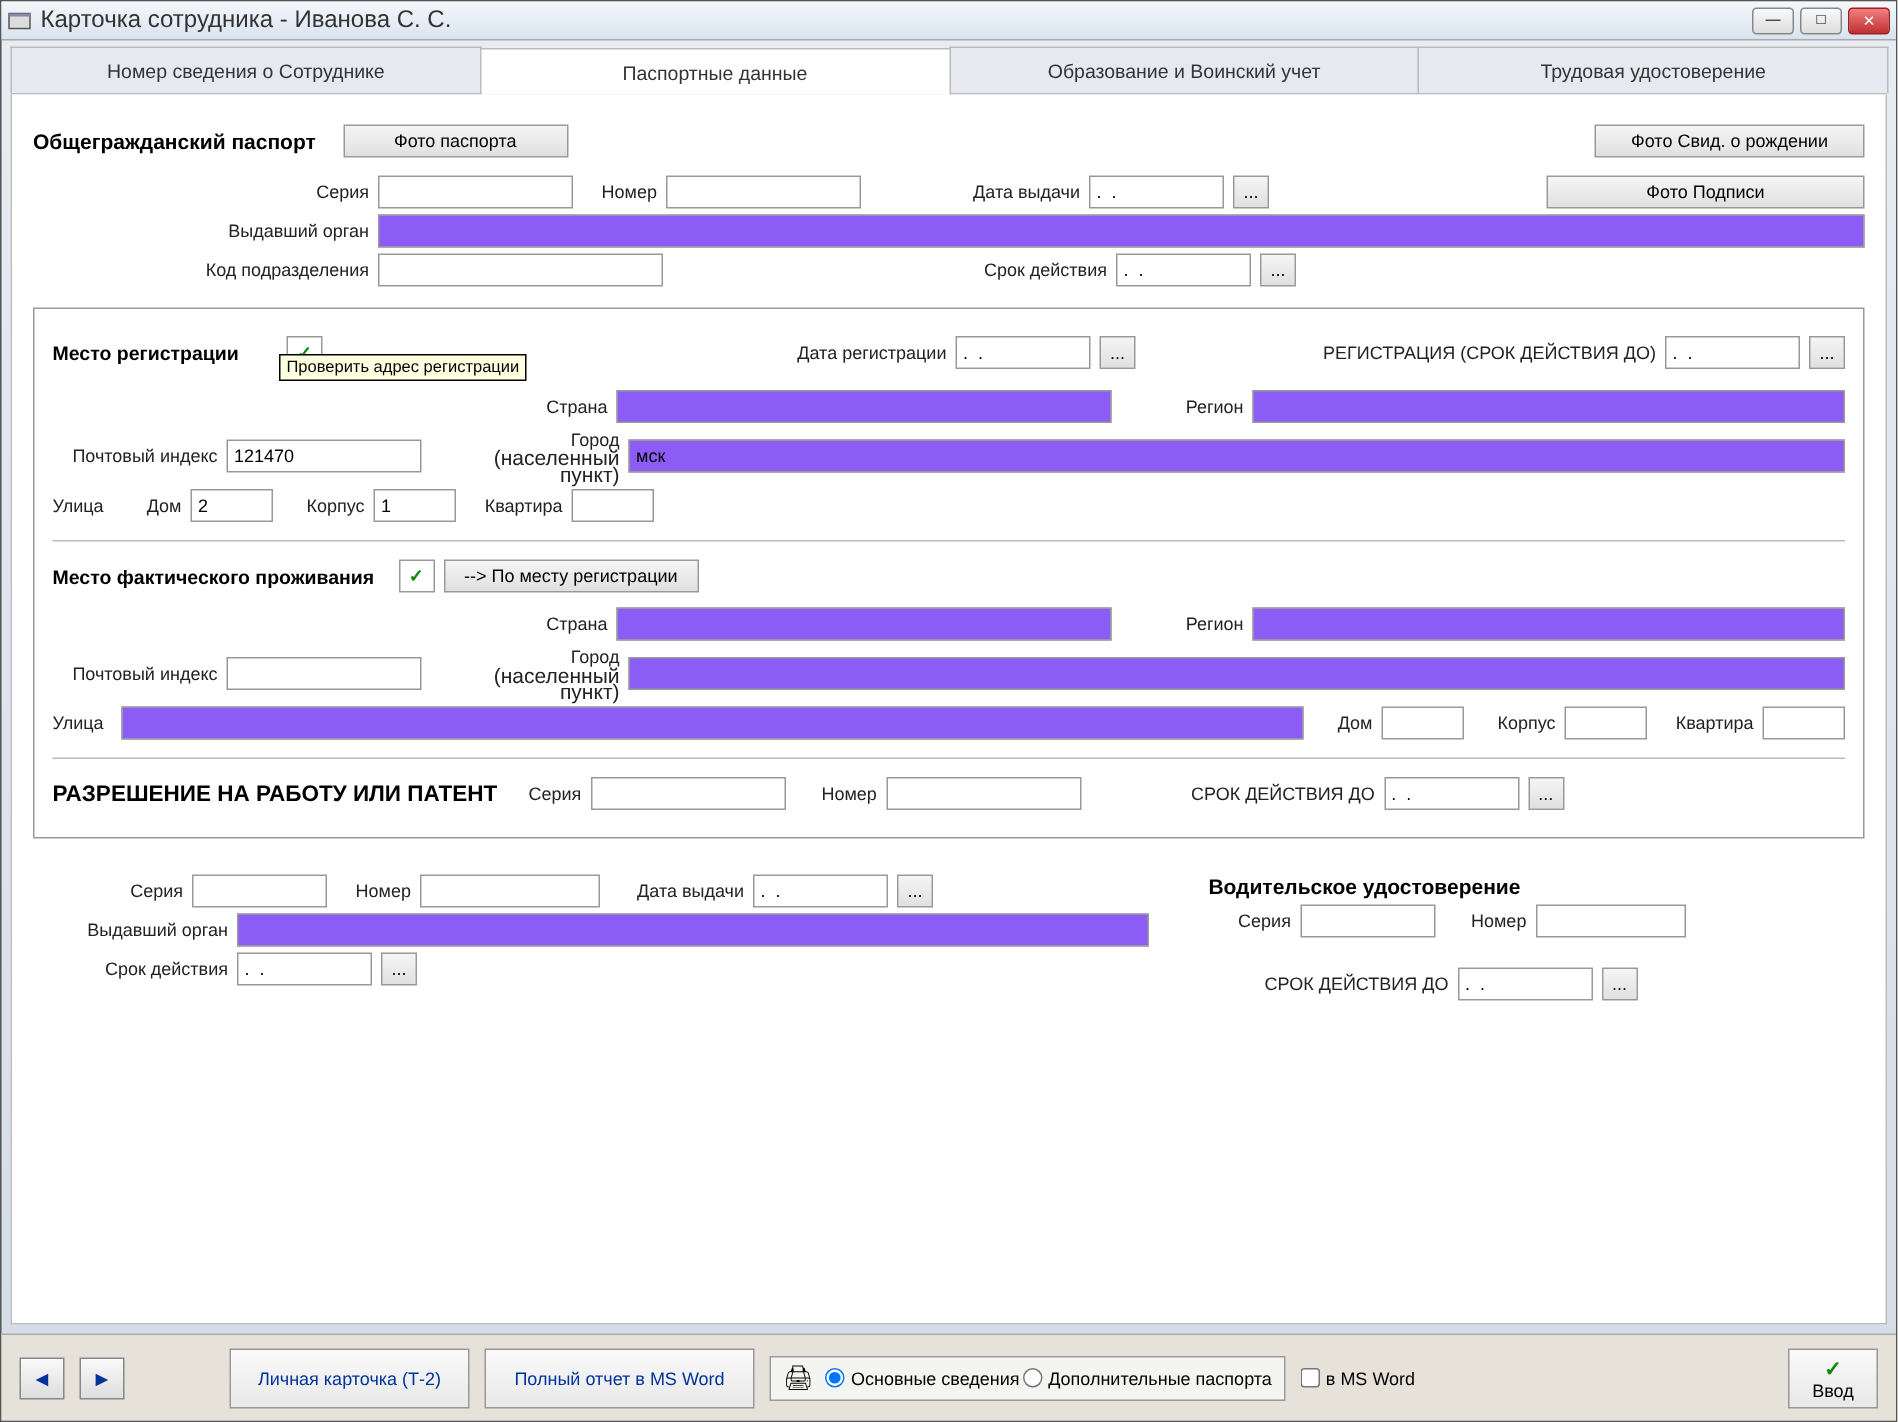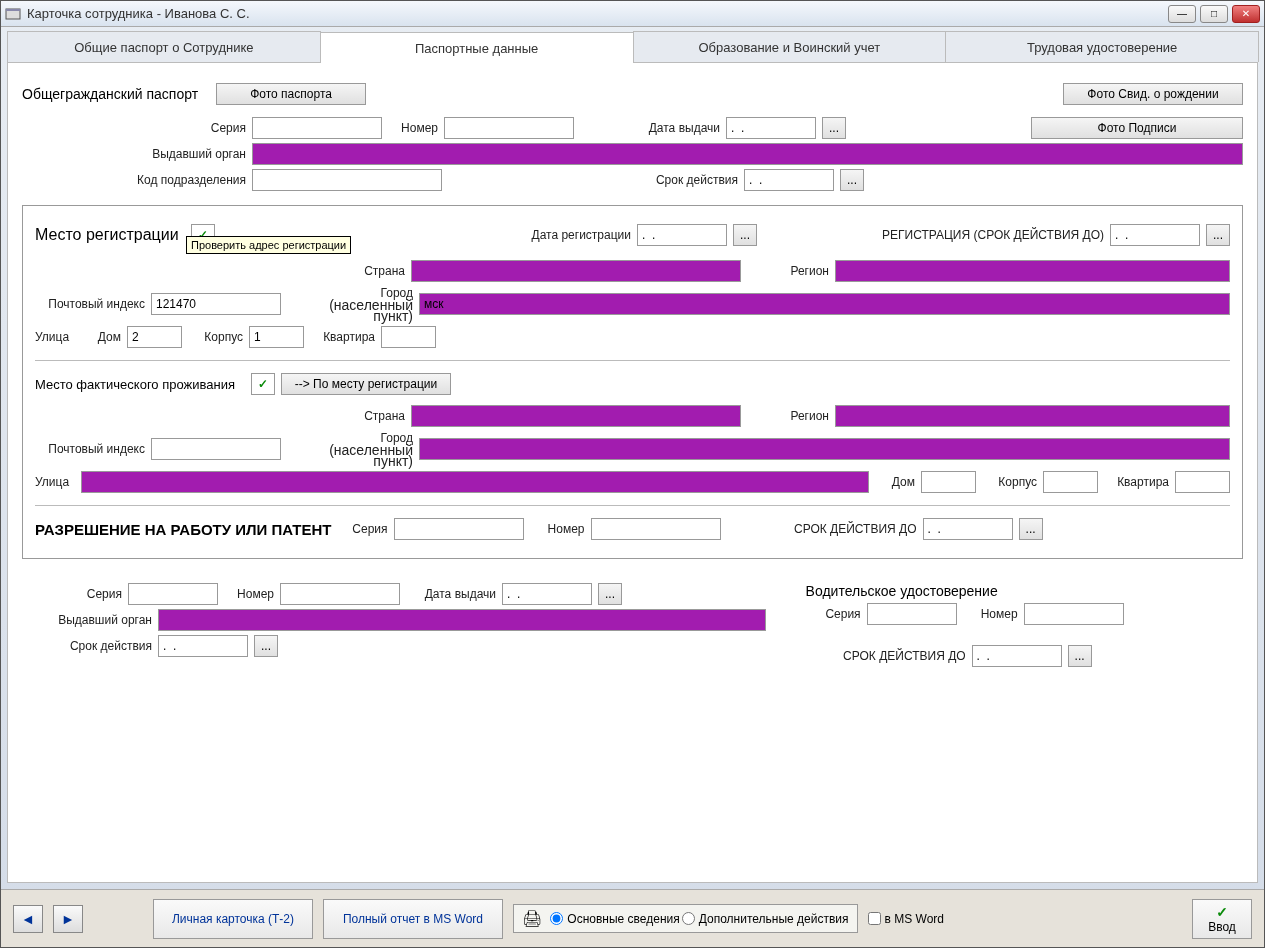--- a/index.html
+++ b/index.html
@@ -22,21 +22,21 @@
 }
 .titlebar {
   height: 26px;
   background: linear-gradient(#f5f8fc, #d9e3ef);
   display: flex;
   align-items: center;
   padding: 0 4px;
   border-bottom: 1px solid #aaa;
 }
 .titlebar-icon { width: 16px; height: 16px; margin-right: 6px; }
-.titlebar-text { flex: 1; color: #333; font-size: 13px; }
+.titlebar-text { flex: 1; color: #333; font-size: 16px; }
 .winbtns { display: flex; gap: 4px; }
 .winbtn {
   width: 28px; height: 18px;
   border: 1px solid #888;
   border-radius: 3px;
   background: linear-gradient(#fafafa,#ddd);
   display: flex; align-items: center; justify-content: center;
   font-size: 10px;
   cursor: pointer;
 }
@@ -68,32 +68,32 @@
 }
 .content {
   flex: 1;
   background: #fff;
   margin: 0 6px 6px 6px;
   padding: 16px 14px;
   border: 1px solid #bbb;
   border-top: none;
   overflow: auto;
 }
-.section-title { font-weight: normal; font-size: 14px; }
+.section-title { font-weight: bold; font-size: 14px; }
 .row { display: flex; align-items: center; margin: 4px 0; gap: 6px; }
 .label { text-align: right; font-size: 12px; color: #222; }
 .label.sm { font-size: 14px; line-height: 11px; }
 input[type="text"] {
   height: 22px;
   border: 1px solid #999;
   padding: 1px 4px;
   font-size: 12px;
   background: #fff;
 }
-input.green { background: #a21caf; }
+input.green { background: #8b5cf6; }
 .btn {
   height: 22px;
   border: 1px solid #999;
   background: linear-gradient(#f5f5f5,#e0e0e0);
   padding: 0 10px;
   font-size: 12px;
   cursor: pointer;
 }
 .btn.small { padding: 0 6px; width: 24px; }
 .checkbtn {
@@ -184,21 +184,21 @@
       </svg>
     <span class="titlebar-text">Карточка сотрудника  -  Иванова С. С.</span>
     <div class="winbtns">
       <div class="winbtn">—</div>
       <div class="winbtn">□</div>
       <div class="winbtn close">✕</div>
     </div>
   </div>
 
   <div class="tabs">
-    <div class="tab">Общие паспорт о Сотруднике</div>
+    <div class="tab">Номер сведения о Сотруднике</div>
     <div class="tab active">Паспортные данные</div>
     <div class="tab">Образование и Воинский учет</div>
     <div class="tab">Трудовая удостоверение</div>
   </div>
 
   <div class="content">
 
     <div class="row">
       <span class="section-title">Общегражданский паспорт</span>
       <button class="btn" style="margin-left:12px;width:150px">Фото паспорта</button>
@@ -226,21 +226,21 @@
     <div class="row">
       <span class="label" style="width:224px">Код подразделения</span>
       <input type="text" style="width: 190px;">
       <span class="label" style="width:290px">Срок действия</span>
       <input type="text" style="width: 90px;" value=".  .">
       <button class="btn small">...</button>
     </div>
 
     <div class="fieldset" style="position:relative">
       <div class="row">
-        <span class="section-title" style="font-size:16px;width:150px">Место регистрации</span>
+        <span class="section-title" style="font-size:13px;width:150px">Место регистрации</span>
         <div class="checkbtn">✓</div>
         <div class="tooltip" style="left:163px;top:30px">Проверить адрес регистрации</div>
         <span class="label" style="width:410px">Дата регистрации</span>
         <input type="text" style="width: 90px;" value=".  .">
         <button class="btn small">...</button>
         <span class="label" style="flex:1">РЕГИСТРАЦИЯ (СРОК ДЕЙСТВИЯ ДО)</span>
         <input type="text" style="width: 90px;" value=".  .">
         <button class="btn small">...</button>
       </div>
       <div class="row" style="margin-top:14px">
@@ -364,21 +364,21 @@
     <button class="footer-btn" style="width:180px">Полный отчет в MS Word</button>
     <div class="printer-group">
       <span style="font-size:16px">🖨</span>
       <div class="radio-group" style="border:none;padding:0;background:transparent">
         <label>
             <input type="radio" name="r" checked="" style=""> 
             <span>Основные сведения</span>
           </label>
         <label>
             <input type="radio" name="r" style=""> 
-            <span>Дополнительные действия</span>
+            <span>Дополнительные паспорта</span>
           </label>
       </div>
     </div>
     <label style="display:flex;align-items:center;gap:4px">
         <input type="checkbox" style=""> 
         <span>в MS Word</span>
       </label>
     <div class="enter-btn">
       <span class="check">✓</span>
       <span>Ввод</span>

